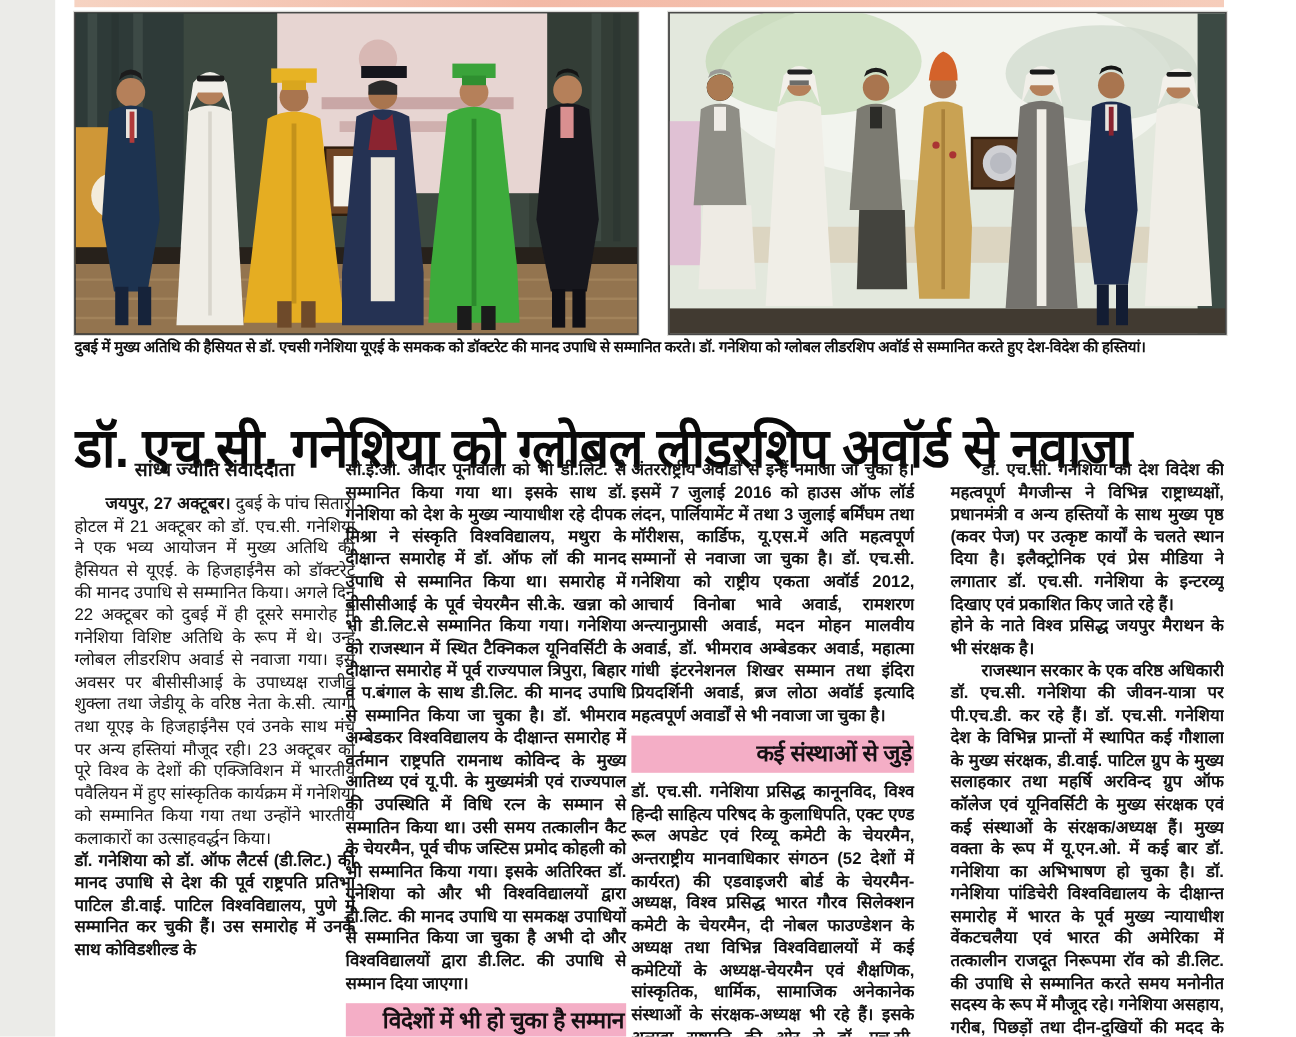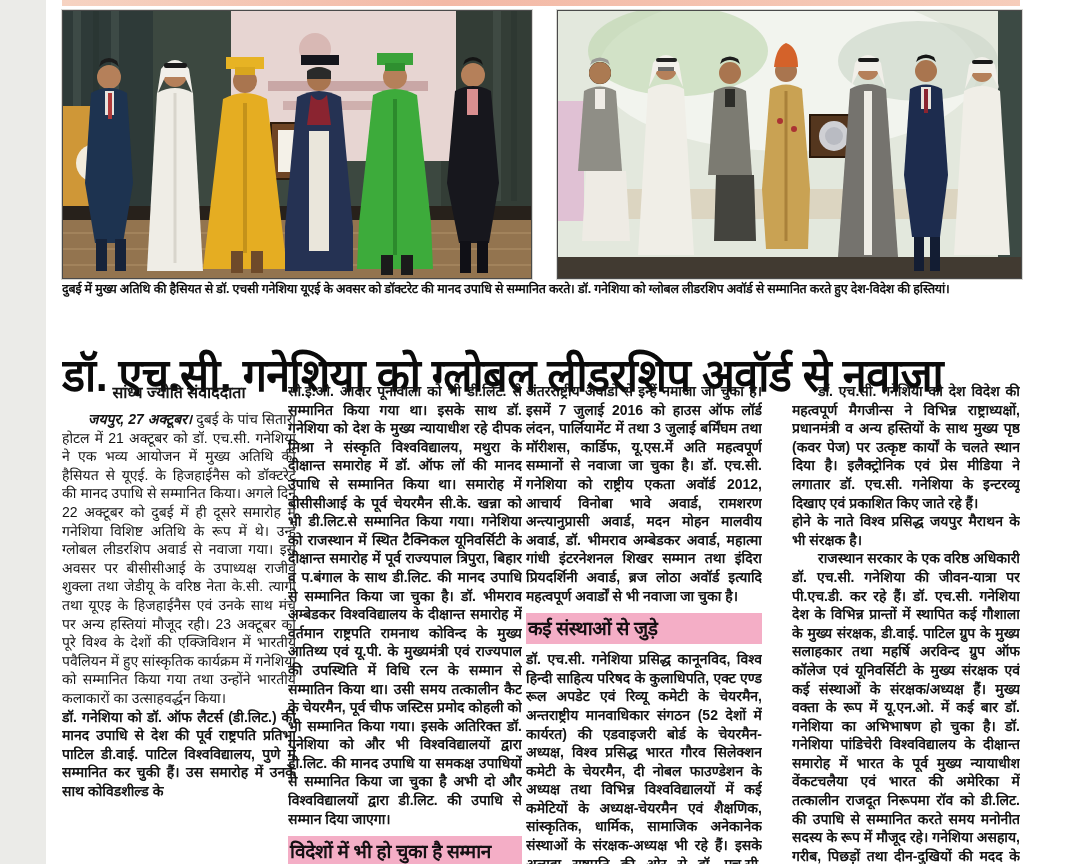--- a/index.html
+++ b/index.html
@@ -38,24 +38,24 @@
   #col4{left:792px;width:228px;}
   .col p{margin:0;font-size:14px;line-height:18.6px;}
   .col p.lead{font-weight:normal;}
   .col p.bold{font-weight:bold;}
   .indent{text-indent:26px;}
   .subhead{
     font-size:27px;font-weight:900;color:#cf2b1d;text-align:center;
     line-height:34px;margin:0 0 7px 0;
   }
   .byline{font-size:16px;font-weight:bold;text-align:center;margin:0 0 6px 0;line-height:22px;}
-  .dateline{font-weight:bold;font-style:italic;}
+  .dateline{font-weight:bold;}
   .pink-head{
     display:block;background:#f4aec6;color:#151013;font-weight:900;
-    font-size:19px;line-height:27px;text-align:left;margin:8px 0 6px 0;
+    font-size:19px;line-height:27px;text-align:right;margin:8px 0 6px 0;
     padding:2px 2px;letter-spacing:-0.3px;white-space:nowrap;overflow:hidden;
   }
 </style>
 </head>
 <body>
 
 <div class="gutter-left"></div>
 <div class="top-sliver"></div>
 
 <div class="photo" id="photo-left">
@@ -223,21 +223,21 @@
 
     <g>
       <circle cx="424" cy="60" r="11" fill="#b5805a"></circle>
       <path d="M411,54 q13,-16 26,0 l4,24 -8,-16 -18,0 -8,16 z" fill="#f2f0ea"></path>
       <rect x="414" y="49" width="21" height="4" rx="2" fill="#1a1a1a"></rect>
       <path d="M406,80 q18,-10 36,0 l10,164 -56,0 z" fill="#f0eee7"></path>
     </g>
   </svg>
 </div>
 
-<div class="caption">दुबई में मुख्य अतिथि की हैसियत से डॉ. एचसी गनेशिया यूएई के अवसर को डॉक्टरेट की मानद उपाधि से सम्मानित करते। डॉ. गनेशिया को ग्लोबल लीडरशिप अवॉर्ड से सम्मानित करते हुए देश-विदेश की हस्तियां।</div>
+<div class="caption">दुबई में मुख्य अतिथि की हैसियत से डॉ. एचसी गनेशिया यूएई के समकक को डॉक्टरेट की मानद उपाधि से सम्मानित करते। डॉ. गनेशिया को ग्लोबल लीडरशिप अवॉर्ड से सम्मानित करते हुए देश-विदेश की हस्तियां।</div>
 
 <h1 class="headline">डॉ. एच.सी. गनेशिया को ग्लोबल लीडरशिप अवॉर्ड से नवाजा</h1>
 
 <div class="col" id="col1">
   <div class="byline">सांध्य ज्योति संवाददाता</div>
   <p class="lead indent"><span class="dateline">जयपुर, 27 अक्टूबर।</span><span> दुबई के पांच सितारा होटल में 21 अक्टूबर को डॉ. एच.सी. गनेशिया ने एक भव्य आयोजन में मुख्य अतिथि की हैसियत से यूएई. के हिजहाईनैस को डॉक्टरेट की मानद उपाधि से सम्मानित किया। अगले दिन 22 अक्टूबर को दुबई में ही दूसरे समारोह में गनेशिया विशिष्ट अतिथि के रूप में थे। उन्हें ग्लोबल लीडरशिप अवार्ड से नवाजा गया। इस अवसर पर बीसीसीआई के उपाध्यक्ष राजीव शुक्ला तथा जेडीयू के वरिष्ठ नेता के.सी. त्यागी तथा यूएइ के हिजहाईनैस एवं उनके साथ मंच पर अन्य हस्तियां मौजूद रही। 23 अक्टूबर को पूरे विश्व के देशों की एक्जिविशन में भारतीय पवैलियन में हुए सांस्कृतिक कार्यक्रम में गनेशिया को सम्मानित किया गया तथा उन्होंने भारतीय कलाकारों का उत्साहवर्द्धन किया।</span></p>
   <p class="bold">डॉ. गनेशिया को डॉ. ऑफ लैटर्स (डी.लिट.) की मानद उपाधि से देश की पूर्व राष्ट्रपति प्रतिभा पाटिल डी.वाई. पाटिल विश्वविद्यालय, पुणे में सम्मानित कर चुकी हैं। उस समारोह में उनके साथ कोविडशील्ड के</p>
 </div>
 
 <div class="col" id="col2">

